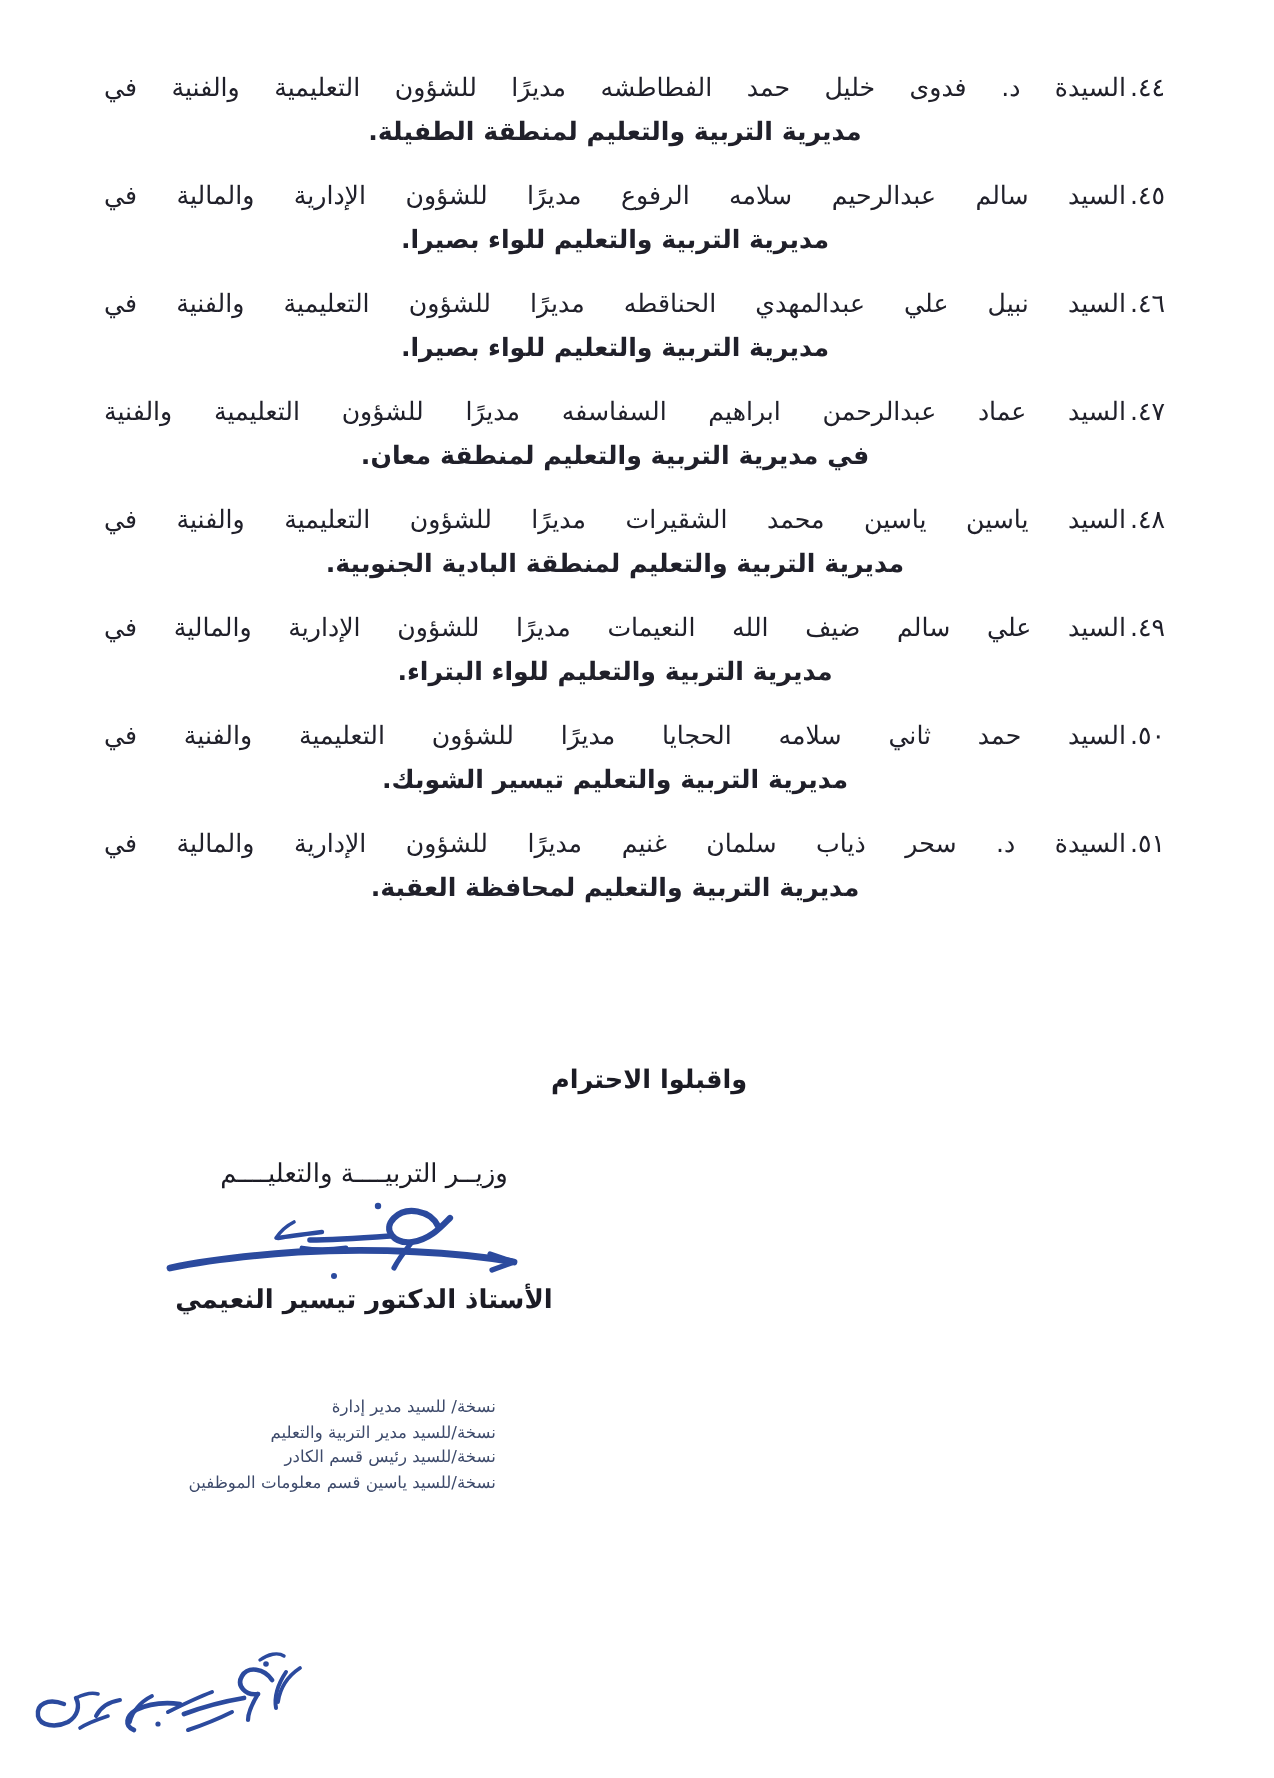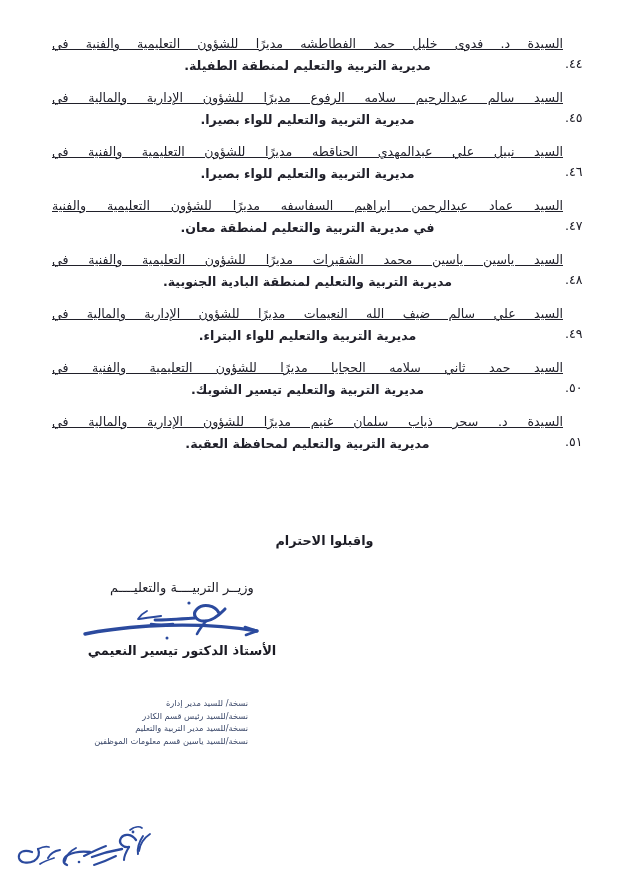--- a/index.html
+++ b/index.html
@@ -34,33 +34,31 @@
   .item-num {
     flex: 0 0 auto;
     width: 30px;
     text-align: left;
     font-size: 12.6px;
     line-height: 21.5px;
     letter-spacing: 0.6px;
     color: #20202a;
     padding-left: 2px;
     white-space: nowrap;
-    margin-top: 20px;
   }
   .item-body {
     flex: 1 1 auto;
     font-size: 12.6px;
     line-height: 21.5px;
     color: #20202a;
   }
   .line-just {
     text-align: justify;
     text-align-last: justify;
     word-spacing: 0.5px;
-    text-decoration: underline;
   }
   .line-last {
     text-align: center;
     font-weight: bold;
   }
 
   
   .closing {
     position: absolute;
     top: 533px;
@@ -230,22 +228,22 @@
           <circle cx="98" cy="41" r="1.5" fill="#2b4a9e" stroke="none"></circle>
         </g>
       </svg>
     </div>
 
     <div class="sign-name">الأستاذ الدكتور تيسير النعيمي</div>
   </div>
 
   <div class="cc-list">
     <div class="cc-line">نسخة/ للسيد مدير إدارة</div>
+    <div class="cc-line">نسخة/للسيد مدير التربية والتعليم</div>
     <div class="cc-line">نسخة/للسيد رئيس قسم الكادر</div>
-    <div class="cc-line">نسخة/للسيد مدير التربية والتعليم</div>
     <div class="cc-line">نسخة/للسيد ياسين قسم معلومات الموظفين</div>
   </div>
 
   <div class="hand-marks">
     <svg width="230" height="70" viewBox="0 0 230 70">
       <g fill="none" stroke="#2b4a9e" stroke-linecap="round" stroke-linejoin="round">
 
         <path d="M22 34 C14 31, 8 34, 9 40 C10 45, 18 46, 24 43 C29 40, 30 35, 28 31" stroke-width="2.2"></path>
         <path d="M28 31 C32 29, 36 28, 39 29" stroke-width="1.8"></path>
 

